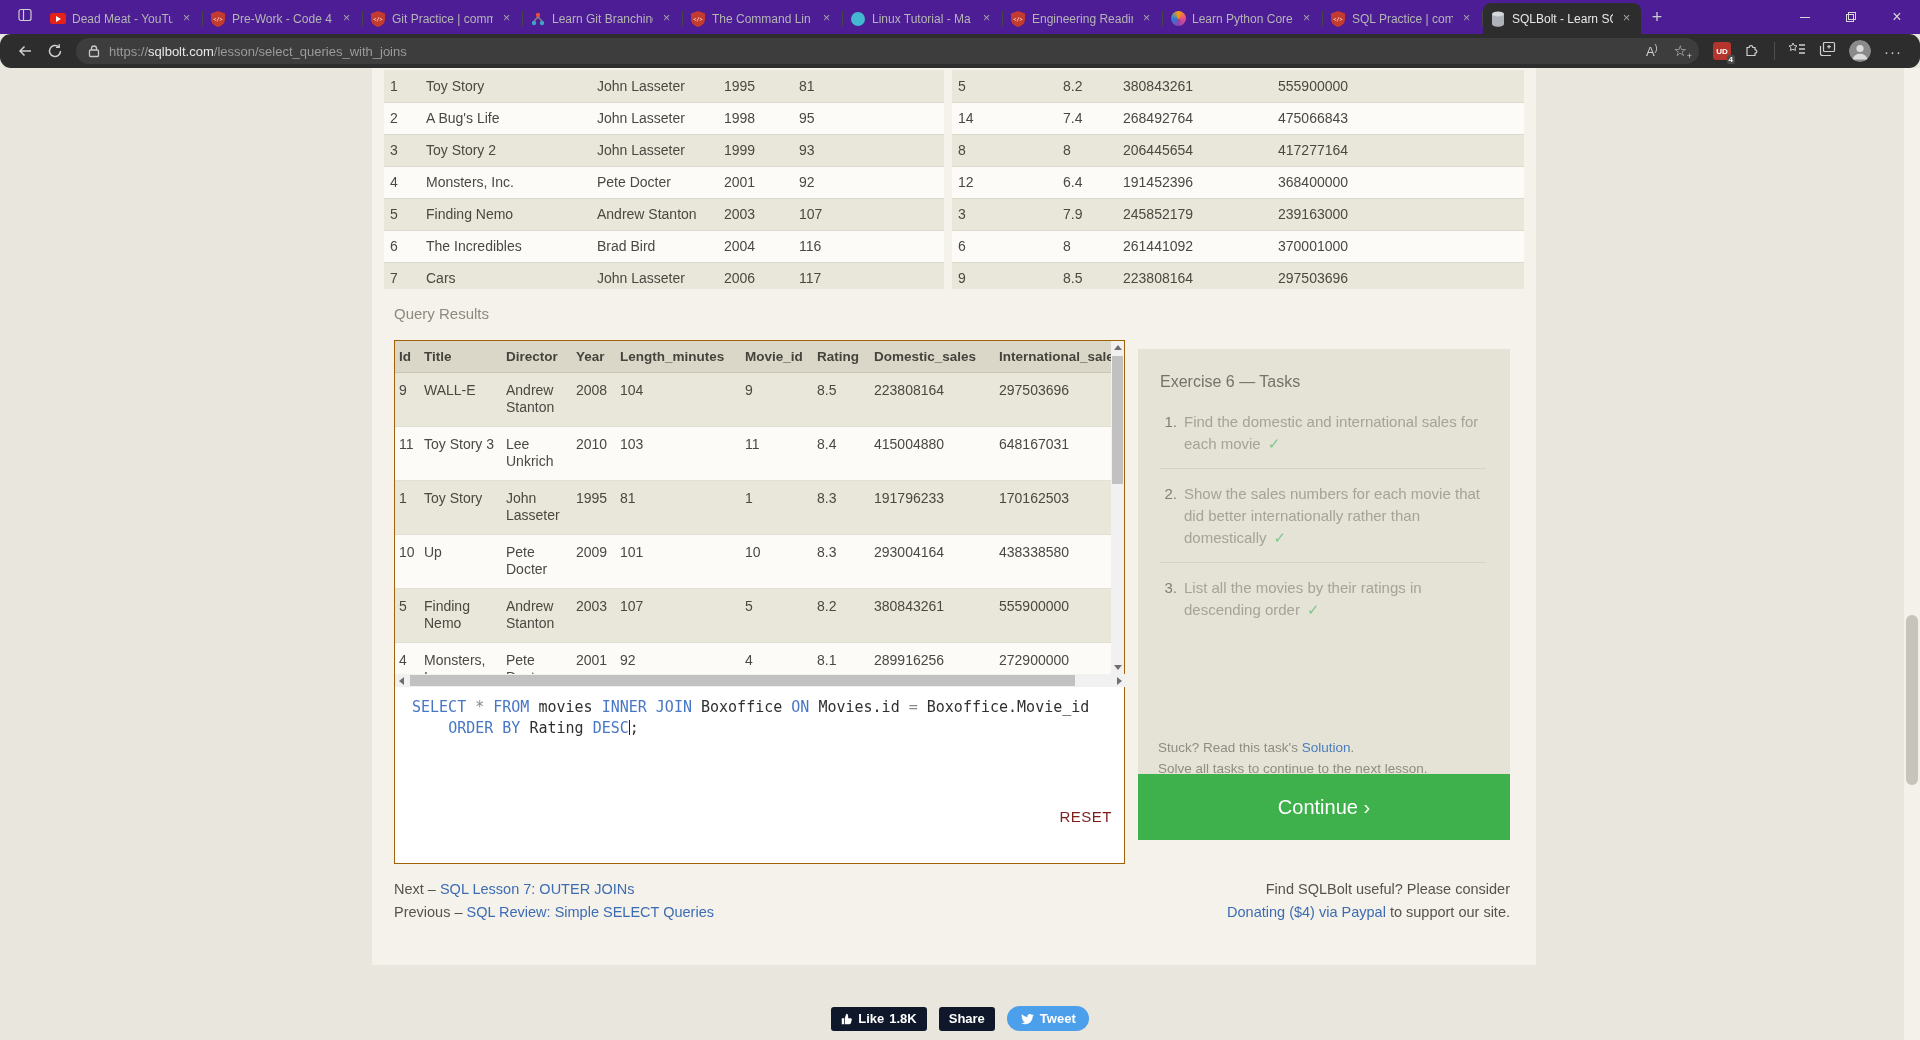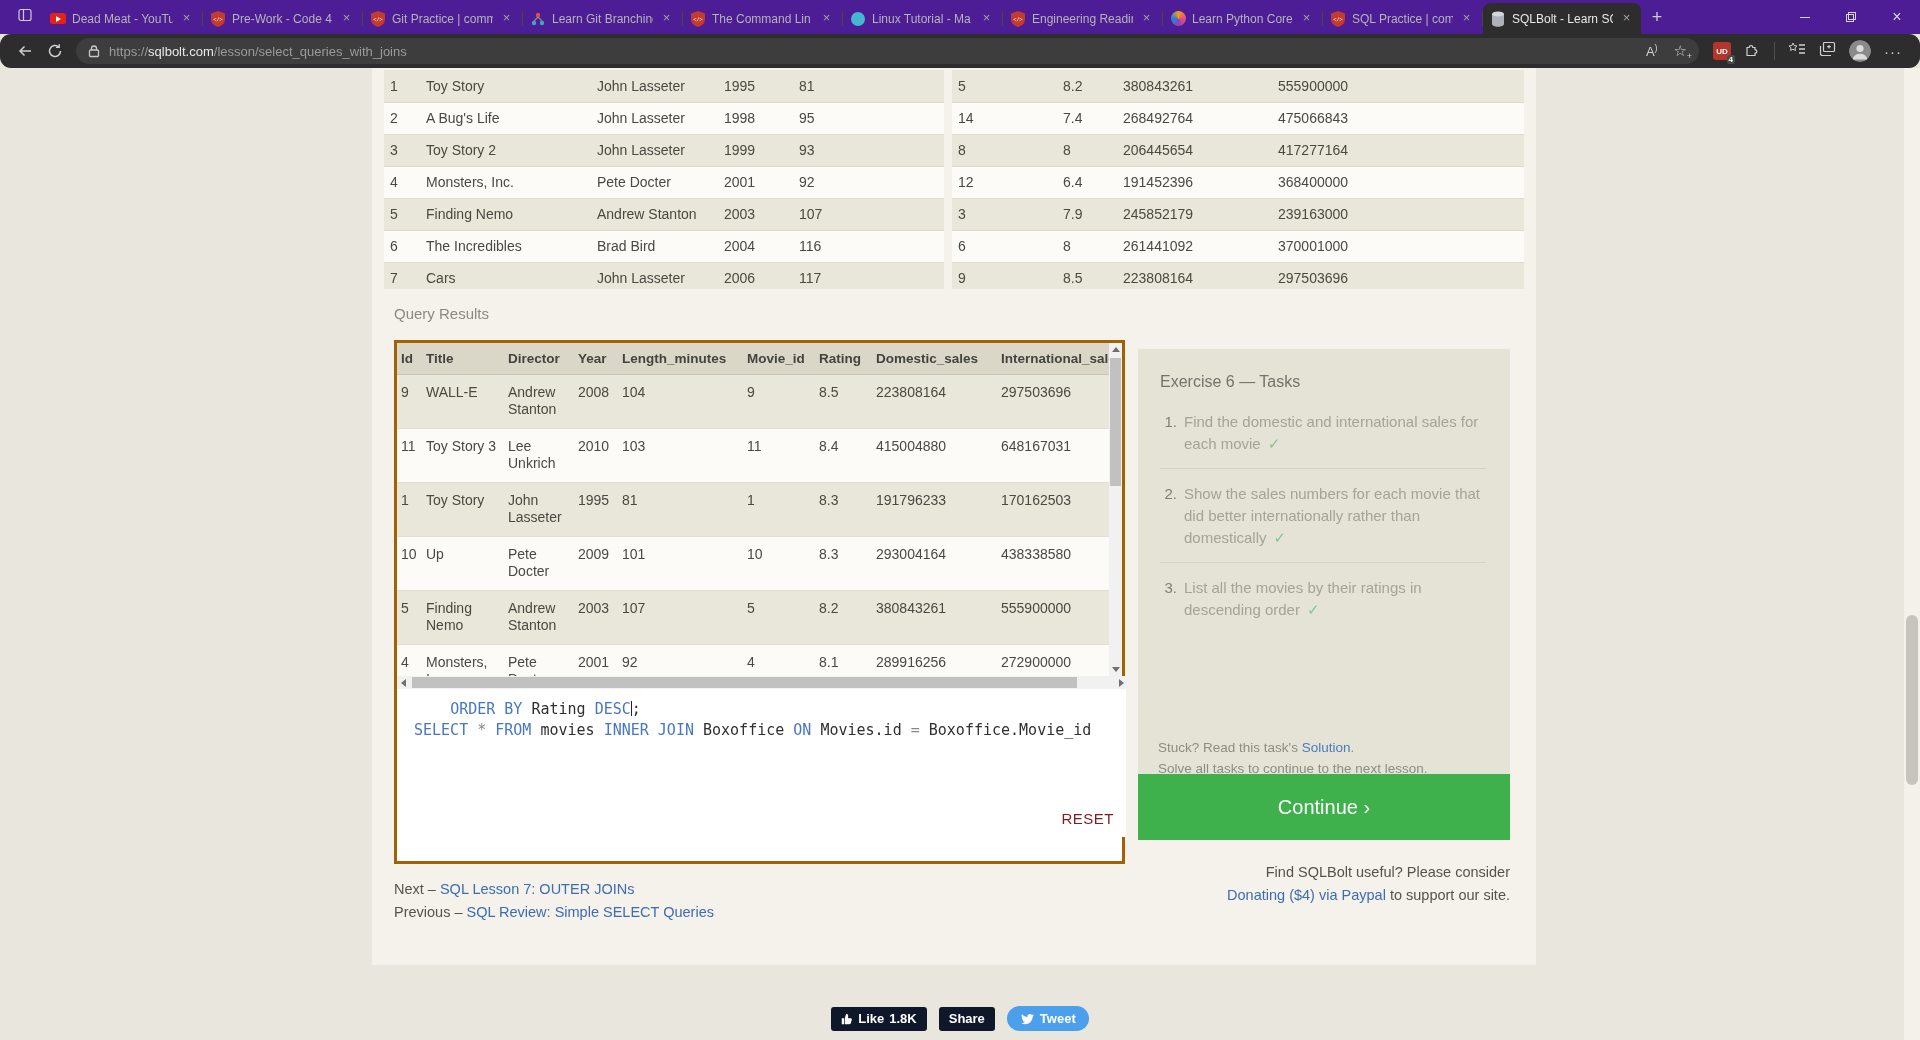--- a/index.html
+++ b/index.html
@@ -57,21 +57,21 @@
   .panel { position:absolute; left:372px; top:0; width:1164px; height:897px; background:#f4f2ea; }
 
   .tables-row { position:absolute; left:12px; top:2px; width:1140px; height:219px; overflow:hidden; display:flex; gap:8px; }
   table.db { border-collapse:collapse; table-layout:fixed; font-size:14px; color:#4a4941; flex:none; align-self:flex-start; }
   table.db td { height:32px; padding:0 6px; white-space:nowrap; overflow:hidden; border-bottom:1px solid #dcd9cd; }
   table.db tr:nth-child(odd) { background:#e9e6da; }
   table.db tr:nth-child(even) { background:#fcfbf8; }
 
   .qr-label { position:absolute; left:22px; top:237px; font-size:15px; color:#8b8a7f; }
 
-  .qbox { position:absolute; left:22px; top:272px; width:731px; height:524px; background:#ffffff; border:3px solid #a16207; }
+  .qbox { position:absolute; left:22px; top:272px; width:731px; height:524px; background:#ffffff; border:1px solid #a16207; }
   .results-clip { position:absolute; left:0; top:0; width:716px; height:333px; overflow:hidden; }
   .results-table { border-collapse:collapse; table-layout:fixed; width:717px; font-size:14px; color:#4a4941; }
   .results-table th { background:#dad7c9; font-weight:bold; text-align:left; padding:8px 4px; font-size:13.5px; color:#45443c;
                       white-space:nowrap; overflow:hidden; border-bottom:1px solid #c9c6b8; }
   .results-table td { padding:9px 4px 10px; vertical-align:top; line-height:17px; border-bottom:1px solid #e2dfd4; overflow:hidden; }
   .results-table tbody tr:nth-child(odd) { background:#e9e6da; }
   .results-table tbody tr:nth-child(even) { background:#fcfbf8; }
 
   .vscroll { position:absolute; right:0; top:0; width:13px; height:333px; background:#f1f1f1; }
   .vthumb { position:absolute; left:1px; top:15px; width:11px; height:128px; background:#c1c1c1; }
@@ -99,21 +99,21 @@
   .task + .task { border-top:1px solid #d6d3c5; }
   .task-num { color:#80807७a; color:#80807a; min-width:17px; text-align:right; flex:none; }
   .check { color:#7dc88c; margin-left:7px; font-size:15px; }
   .stuck { position:absolute; left:20px; right:18px; bottom:14px; font-size:13.5px; color:#8e8d82; line-height:21px; }
   .stuck a { color:#4a7dbd; text-decoration:none; cursor:pointer; }
 
   .continue { position:absolute; left:766px; top:706px; width:372px; height:66px; background:#3eb14d; color:#fff; font-size:20px;
               display:flex; align-items:center; justify-content:center; cursor:pointer; }
 
   .footer-l { position:absolute; left:22px; top:810px; font-size:14.5px; color:#55544c; line-height:23px; }
-  .footer-r { position:absolute; right:26px; top:793px; font-size:14.5px; color:#55544c; line-height:23px; text-align:right; }
+  .footer-r { position:absolute; right:26px; top:810px; font-size:14.5px; color:#55544c; line-height:23px; text-align:right; }
   .footer-l a, .footer-r a { color:#3d6cb4; text-decoration:none; cursor:pointer; }
 
   .social { position:absolute; left:0; top:938px; width:1920px; display:flex; justify-content:center; gap:12px; align-items:center; }
   .btn-fb { height:24px; background:#0f172a; color:#fff; border-radius:3px; display:flex; align-items:center; gap:5px; padding:0 10px;
             font-size:13px; font-weight:bold; cursor:pointer; }
   .btn-tweet { height:25px; background:#4c9fea; color:#fff; border-radius:13px; display:flex; align-items:center; gap:6px; padding:0 13px;
                font-size:13px; font-weight:bold; cursor:pointer; }
 
   .page-scrollbar { position:absolute; right:0; top:0; width:16px; height:972px; background:#f3f1ea; }
   .page-thumb { position:absolute; left:2px; top:547px; width:12px; height:170px; background:#c6c4bb; border-radius:6px; }
@@ -529,22 +529,22 @@
             <i class="tri-left"></i>
           </span>
         <div class="hthumb"></div>
         <span class="sarrow" style="right:0;height:13px">
             <i class="tri-right"></i>
           </span>
       </div>
 
       <div class="editor">
         <div class="code">
+          <div class="code-line"><span class="tok-kw">SELECT </span><span class="tok-op">* </span><span class="tok-kw">FROM </span><span class="tok-id">movies </span><span class="tok-kw">INNER JOIN </span><span class="tok-id">Boxoffice </span><span class="tok-kw">ON </span><span class="tok-id">Movies.id </span><span class="tok-op">= </span><span class="tok-id">Boxoffice.Movie_id</span></div>
           <div class="code-line"><span class="tok-id">    </span><span class="tok-kw">ORDER BY </span><span class="tok-id">Rating </span><span class="tok-kw">DESC</span><span class="tok-cursor"></span><span class="tok-id">;</span></div>
-          <div class="code-line"><span class="tok-kw">SELECT </span><span class="tok-op">* </span><span class="tok-kw">FROM </span><span class="tok-id">movies </span><span class="tok-kw">INNER JOIN </span><span class="tok-id">Boxoffice </span><span class="tok-kw">ON </span><span class="tok-id">Movies.id </span><span class="tok-op">= </span><span class="tok-id">Boxoffice.Movie_id</span></div>
         </div>
         <div class="reset">RESET</div>
       </div>
     </div>
 
     <div class="tasks">
       <div class="tasks-inner">
         <div class="tasks-title">Exercise 6 — Tasks</div>
         <div class="task">
           <span class="task-num">1.</span>

